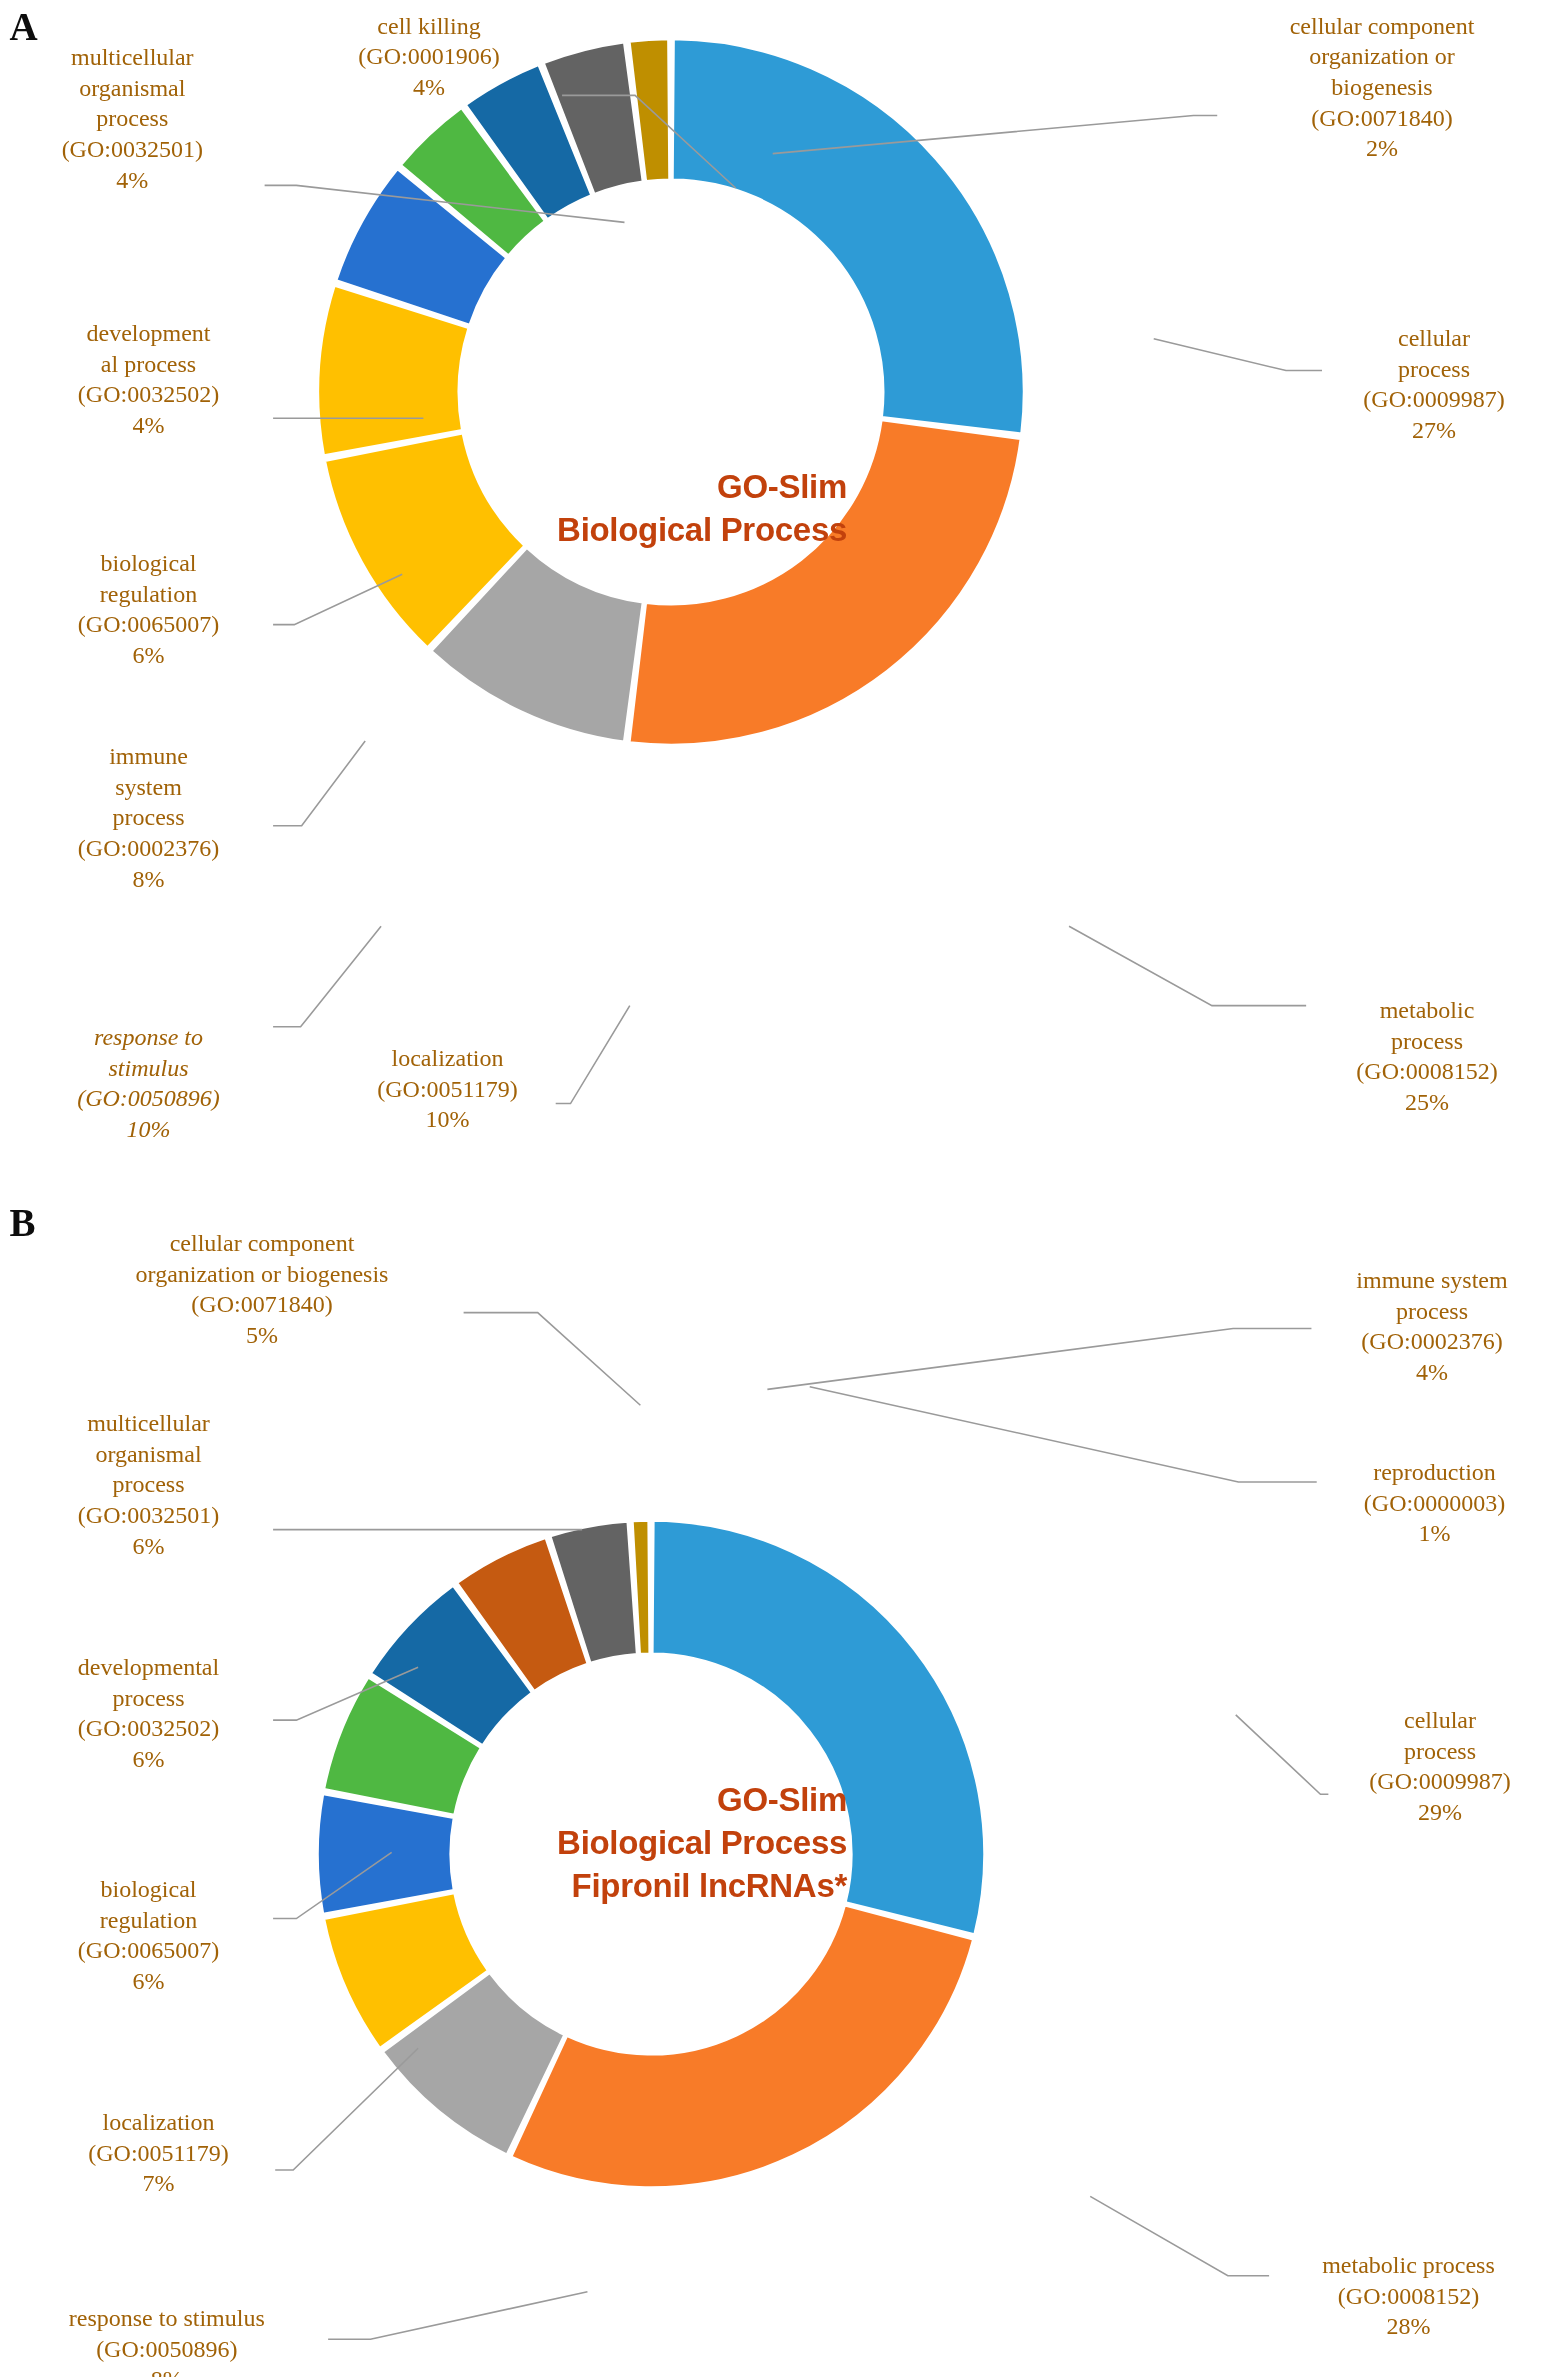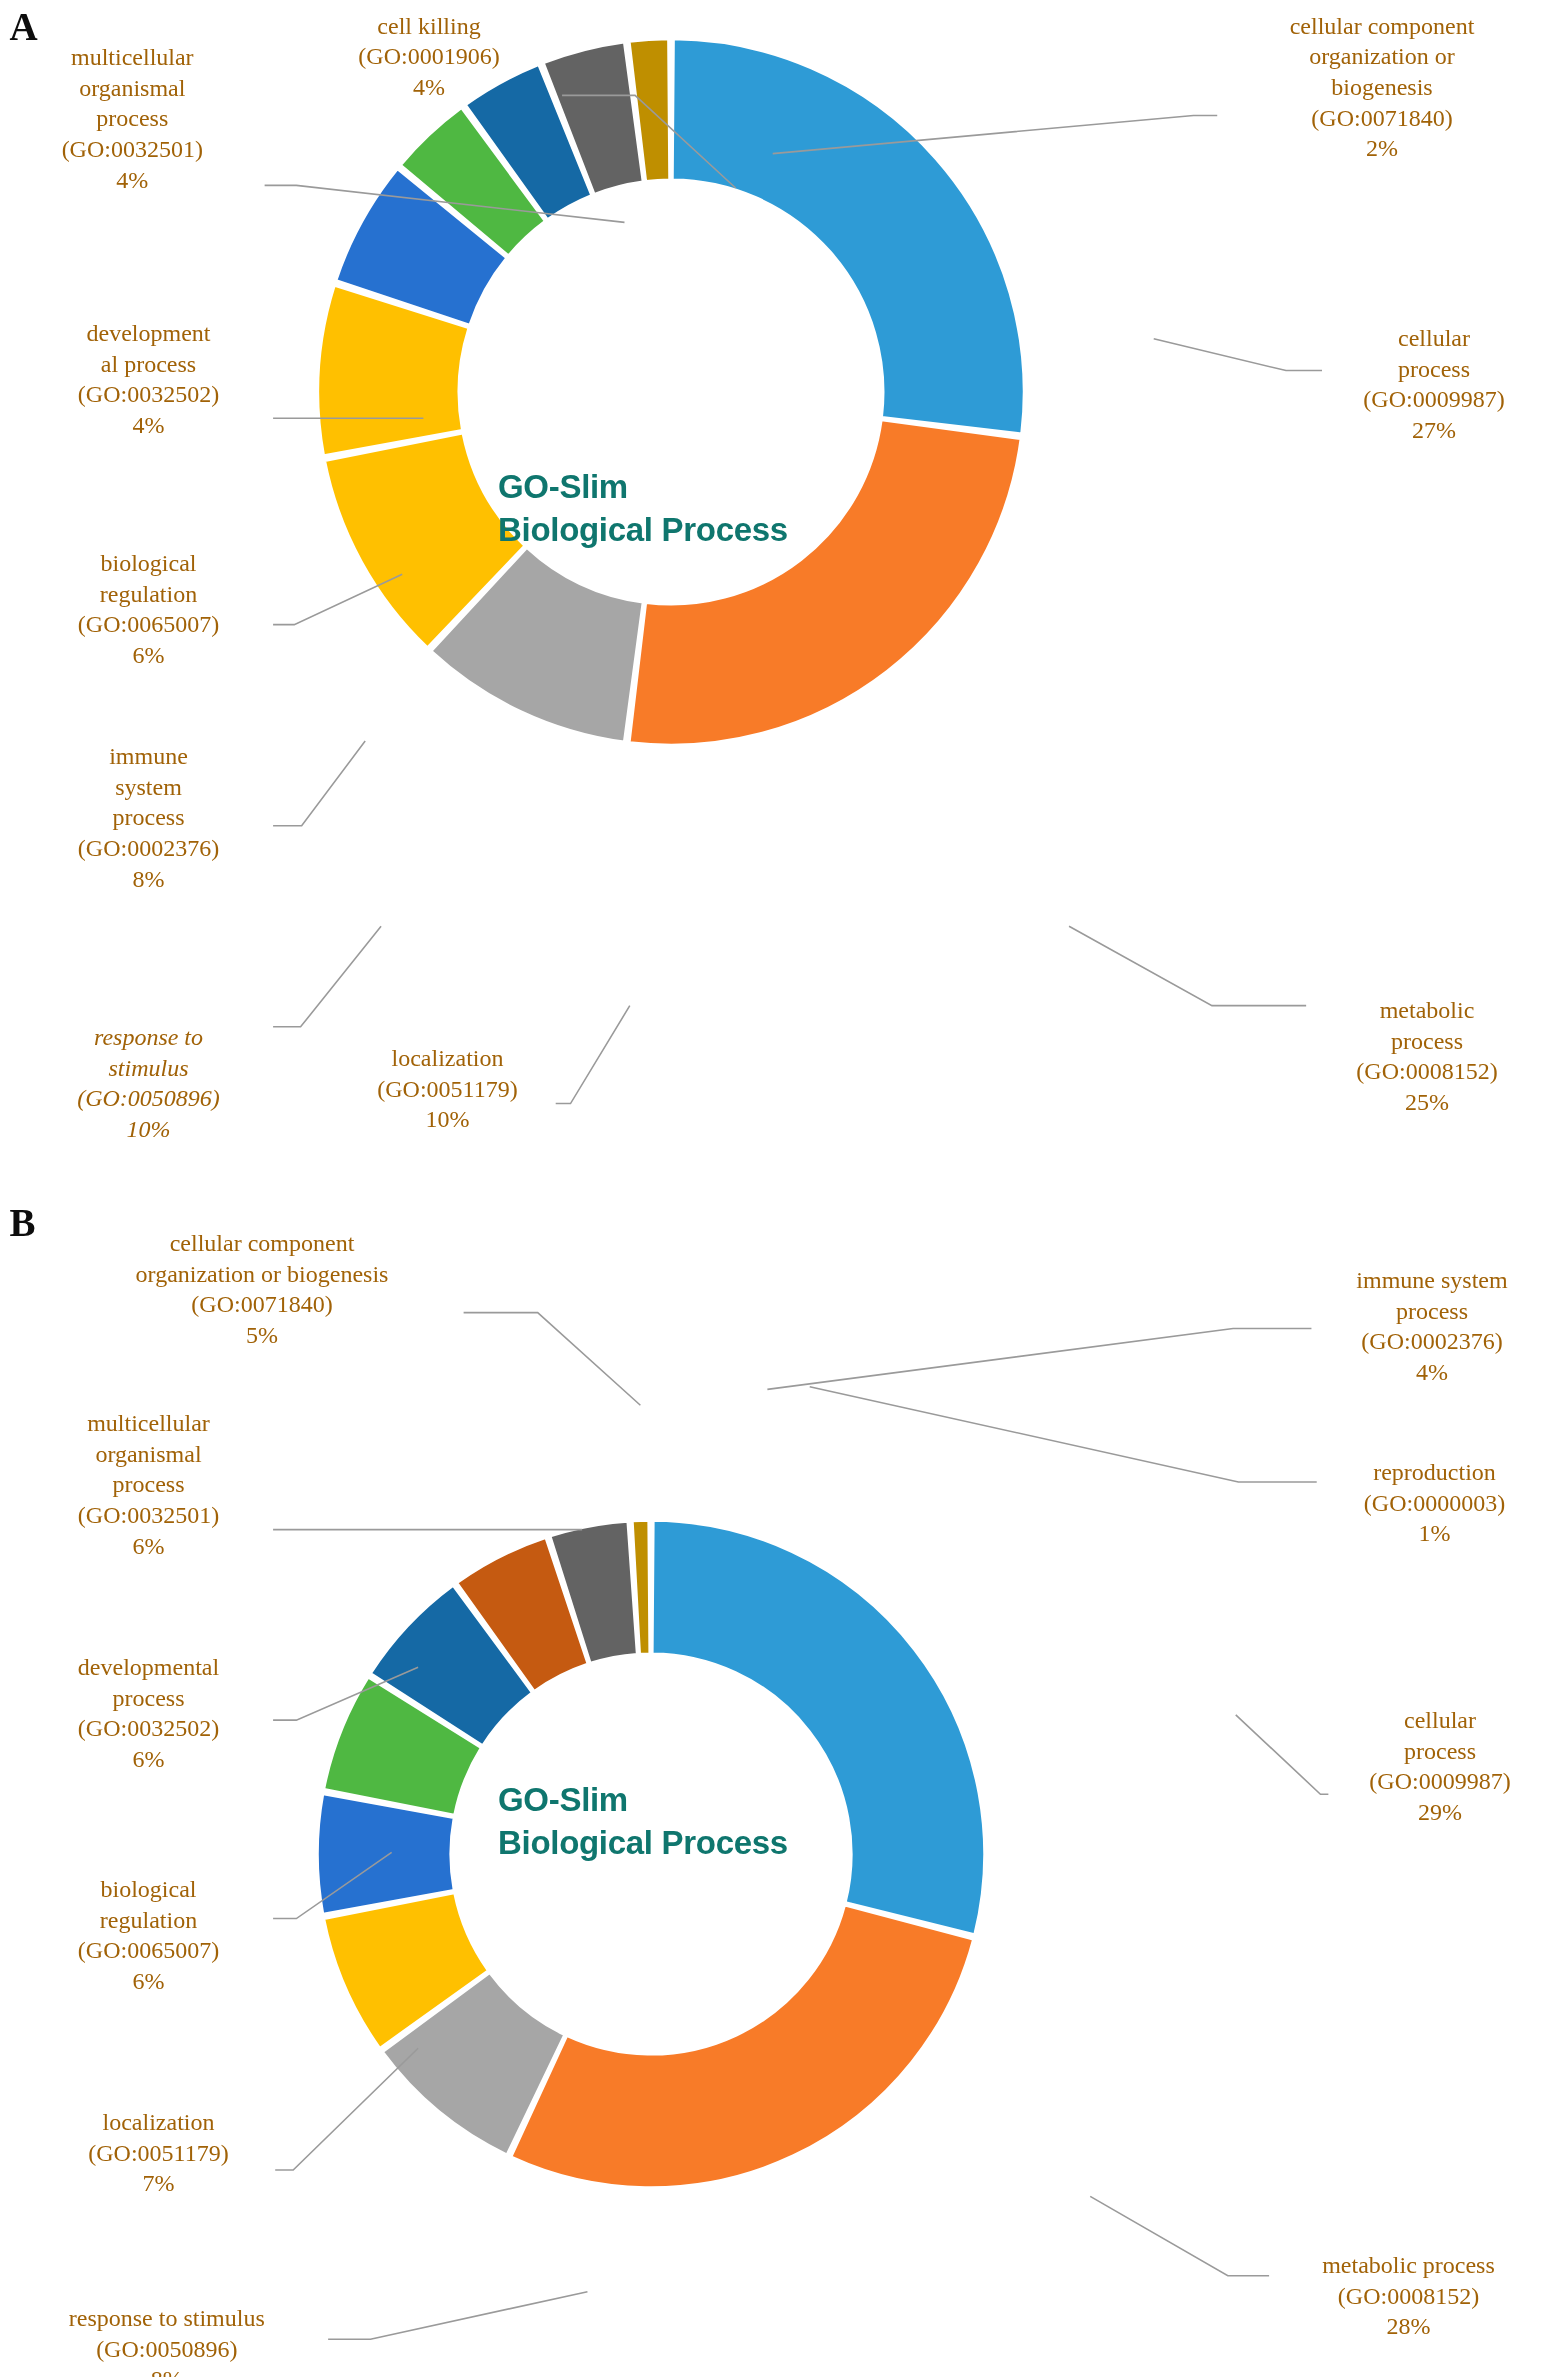--- a/index.html
+++ b/index.html
@@ -12,21 +12,21 @@
   .panel-letter{position:absolute;font-family:"Liberation Serif",serif;font-weight:bold;font-size:39px;line-height:1;}
   #letter-a{left:9.5px;top:7.4px;}
   #letter-b{left:9.5px;top:1.1px;}
 
   .donut-wrap{position:absolute;}
   #donut-a{left:311px;top:32px;width:720px;height:720px;}
   #donut-b{left:311px;top:312px;width:680px;height:680px;}
 
   .donut-svg{display:block;width:100%;height:100%;}
 
-  .center-title{position:absolute;text-align:left;font-family:"Liberation Sans",sans-serif;font-weight:bold;color:#0f766e;line-height:1.30;letter-spacing:-0.3px;}
+  .center-title{position:absolute;text-align:right;font-family:"Liberation Sans",sans-serif;font-weight:bold;color:#c2410c;line-height:1.30;letter-spacing:-0.3px;}
   #center-a{left:498px;top:466px;width:349px;font-size:33px;}
   #center-b{left:498px;top:1779px;width:349px;font-size:33px;}
 
   .lbl{position:absolute;font-family:"Liberation Serif",serif;font-size:24px;line-height:1.28;color:#a16207;}
   .lbl .ln{display:block;}
   .lbl.ctr{text-align:center;}
   #leaders-a,#leaders-b{position:absolute;left:0;top:0;width:1557px;pointer-events:none;}
   #leaders-a{height:1202px;}
 </style>
 </head>
@@ -142,20 +142,21 @@
         <path d="M 35.34166343580742 93.6814588140287 A 196 196 0 0 1 83.55227167120063 42.34237548706332 L 129.89371457755956 105.08367503812995 A 118 118 0 0 0 100.86896063992486 135.99189867375196 Z" fill="#1569A5" stroke="#ffffff" stroke-width="1.2"></path>
         <path d="M 86.04301587331338 40.53274389784562 A 196 196 0 0 1 137.97051443240935 14.074361853401001 L 162.65571787257298 88.0651770341904 A 118 118 0 0 0 131.3932442502601 103.99420295890705 Z" fill="#C55A11" stroke="#ffffff" stroke-width="1.2"></path>
         <path d="M 140.89855985087888 13.122982225475738 A 196 196 0 0 1 186.15711075749147 4.489451902411048 L 191.6660156601224 82.29467002288013 A 118 118 0 0 0 164.41852072654953 87.49240766635785 Z" fill="#636363" stroke="#ffffff" stroke-width="1.2"></path>
         <path d="M 189.22976473716056 4.296136899694574 A 196 196 0 0 1 198.46063542581282 4.006045101621197 L 199.0732396951322 82.00363939791481 A 118 118 0 0 0 193.51587877033137 82.17828650083652 Z" fill="#BF8F00" stroke="#ffffff" stroke-width="1.2"></path>
       </svg>
   </div>
 </div>
 <div class="center-title" id="center-b">
     <div>GO-Slim</div>
     <div>Biological Process</div>
+    <div>Fipronil lncRNAs*</div>
   </div>
 <svg id="leaders-b2" style="position:absolute;left:0;top:0;width:1557px;height:2377px;pointer-events:none;" viewBox="0 0 2942 4491" width="1557" height="2377">
     <polyline points="2335,3240 2495,3390 2510,3390" fill="none" stroke="#9a9a9a" stroke-width="3"></polyline>
     <polyline points="2060,4150 2320,4300 2398,4300" fill="none" stroke="#9a9a9a" stroke-width="3"></polyline>
     <polyline points="1110,4330 700,4420 620,4420" fill="none" stroke="#9a9a9a" stroke-width="3"></polyline>
     <polyline points="790,3870 554,4100 520,4100" fill="none" stroke="#9a9a9a" stroke-width="3"></polyline>
     <polyline points="740,3500 560,3625 516,3625" fill="none" stroke="#9a9a9a" stroke-width="3"></polyline>
     <polyline points="790,3150 560,3250 516,3250" fill="none" stroke="#9a9a9a" stroke-width="3"></polyline>
     <polyline points="1100,2890 560,2890 516,2890" fill="none" stroke="#9a9a9a" stroke-width="3"></polyline>
     <polyline points="1210,2655 1016,2480 876,2480" fill="none" stroke="#9a9a9a" stroke-width="3"></polyline>

